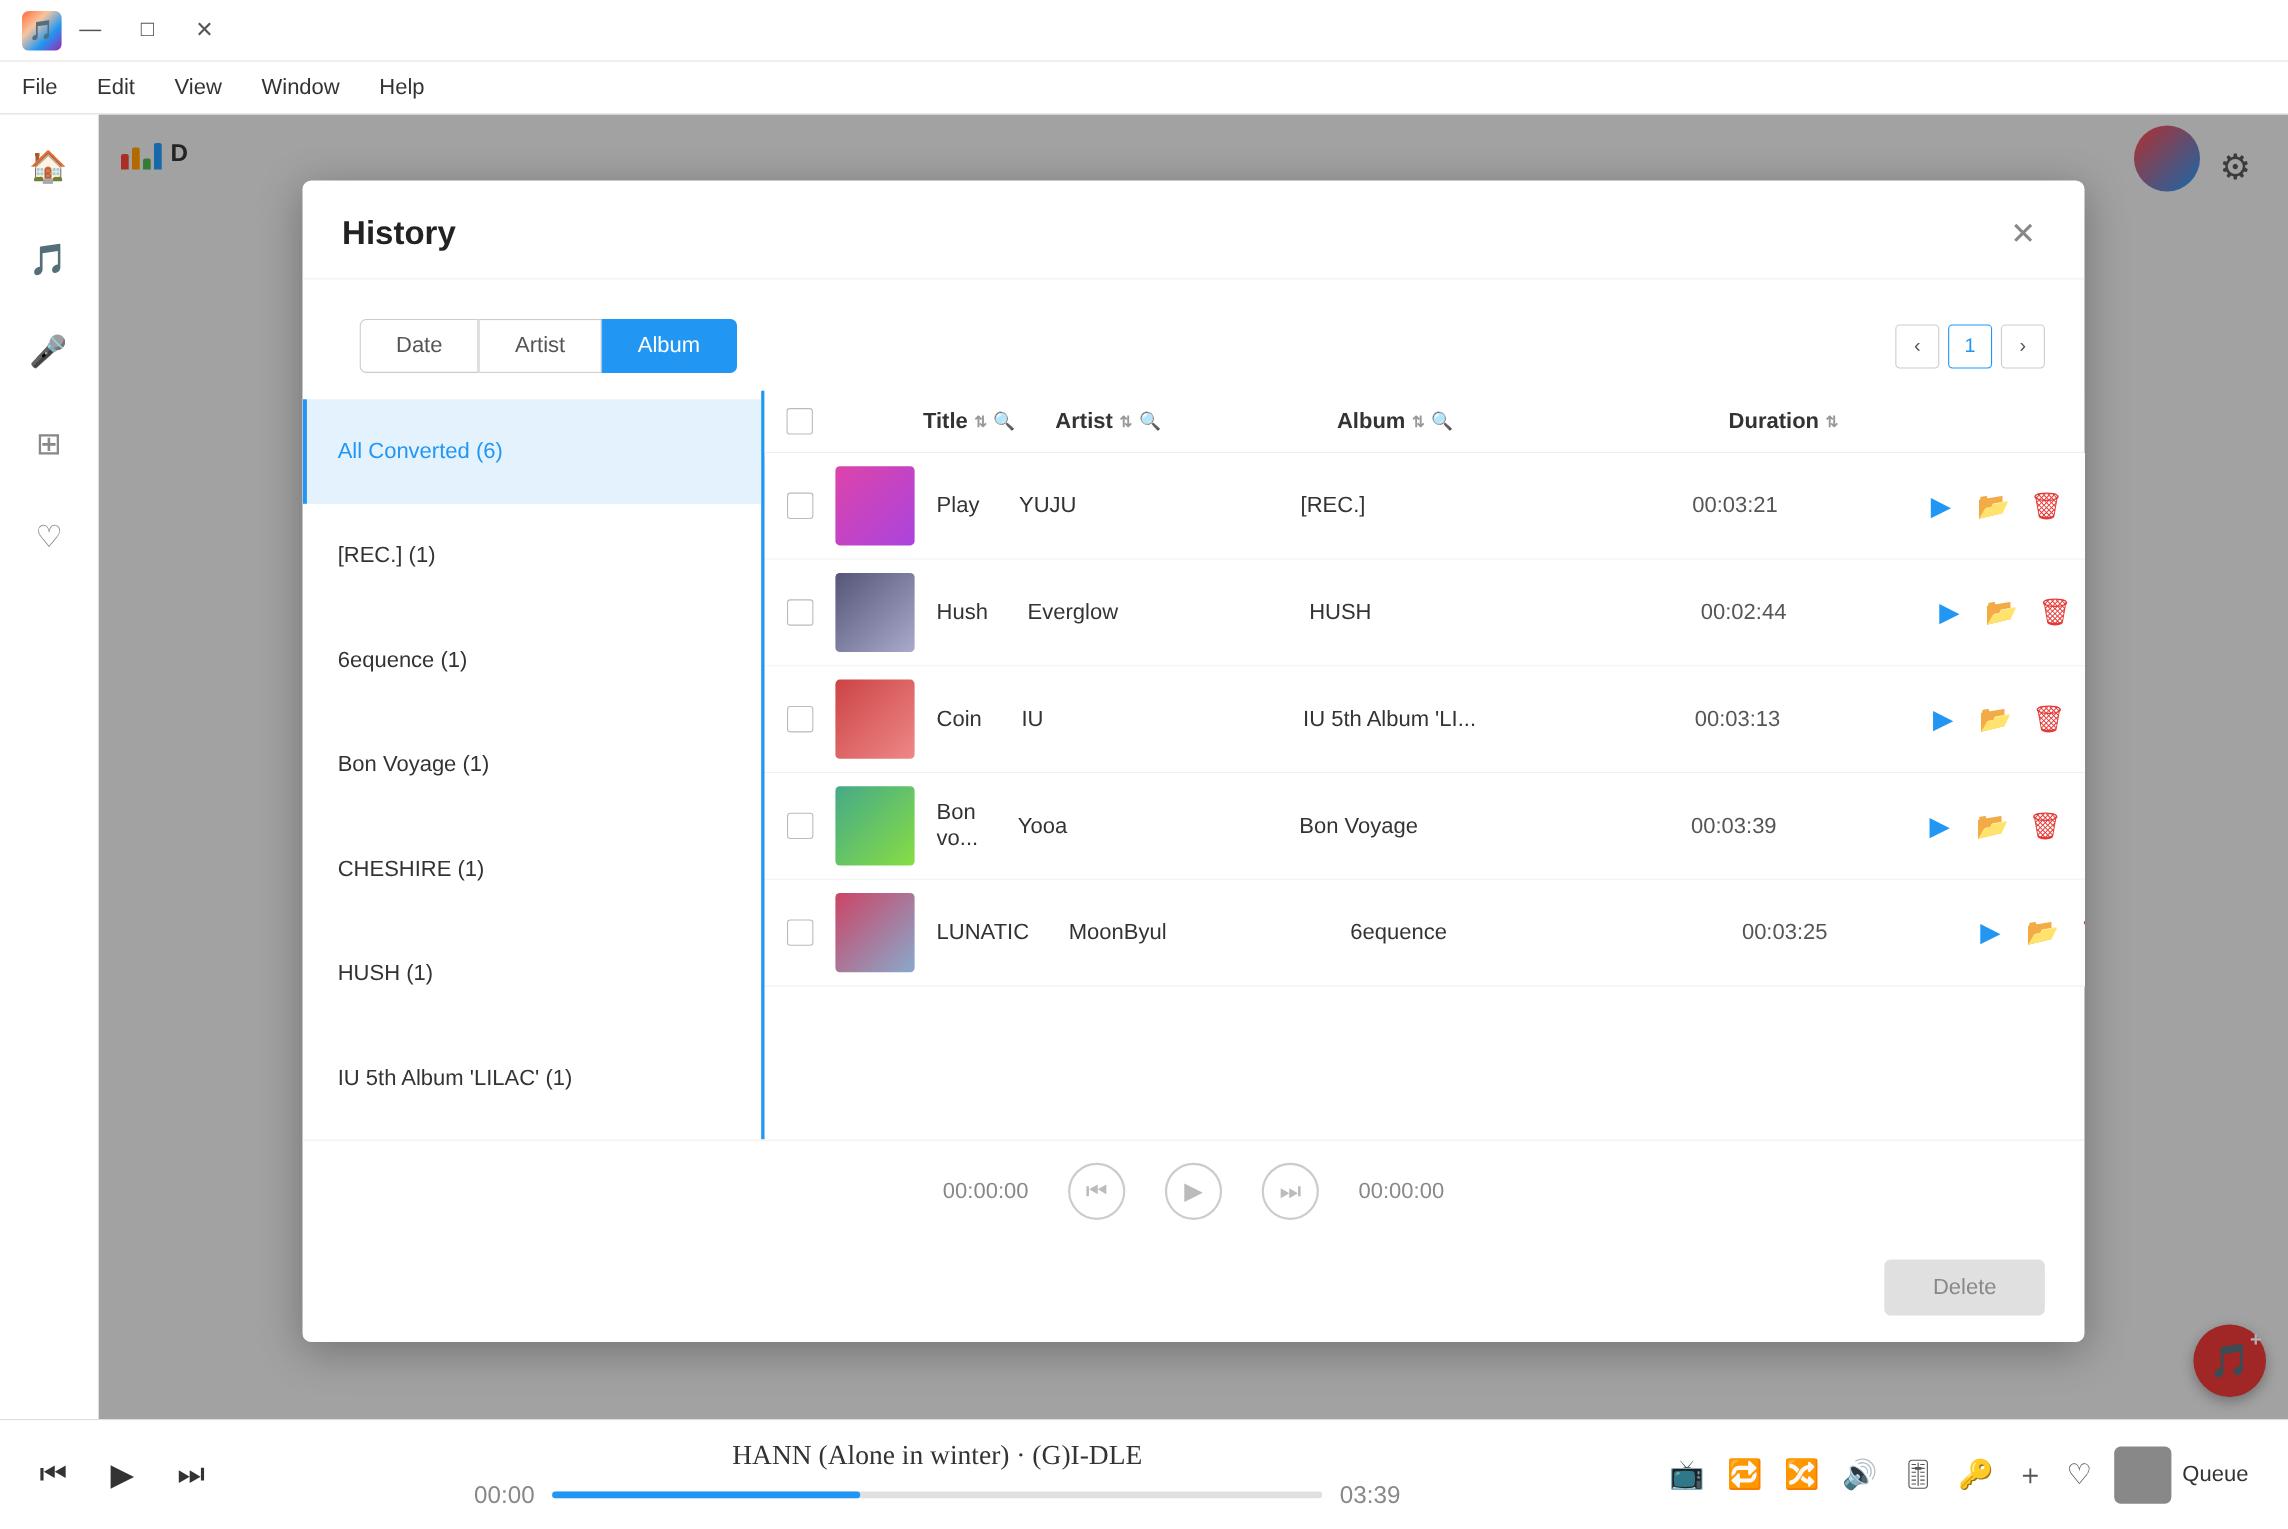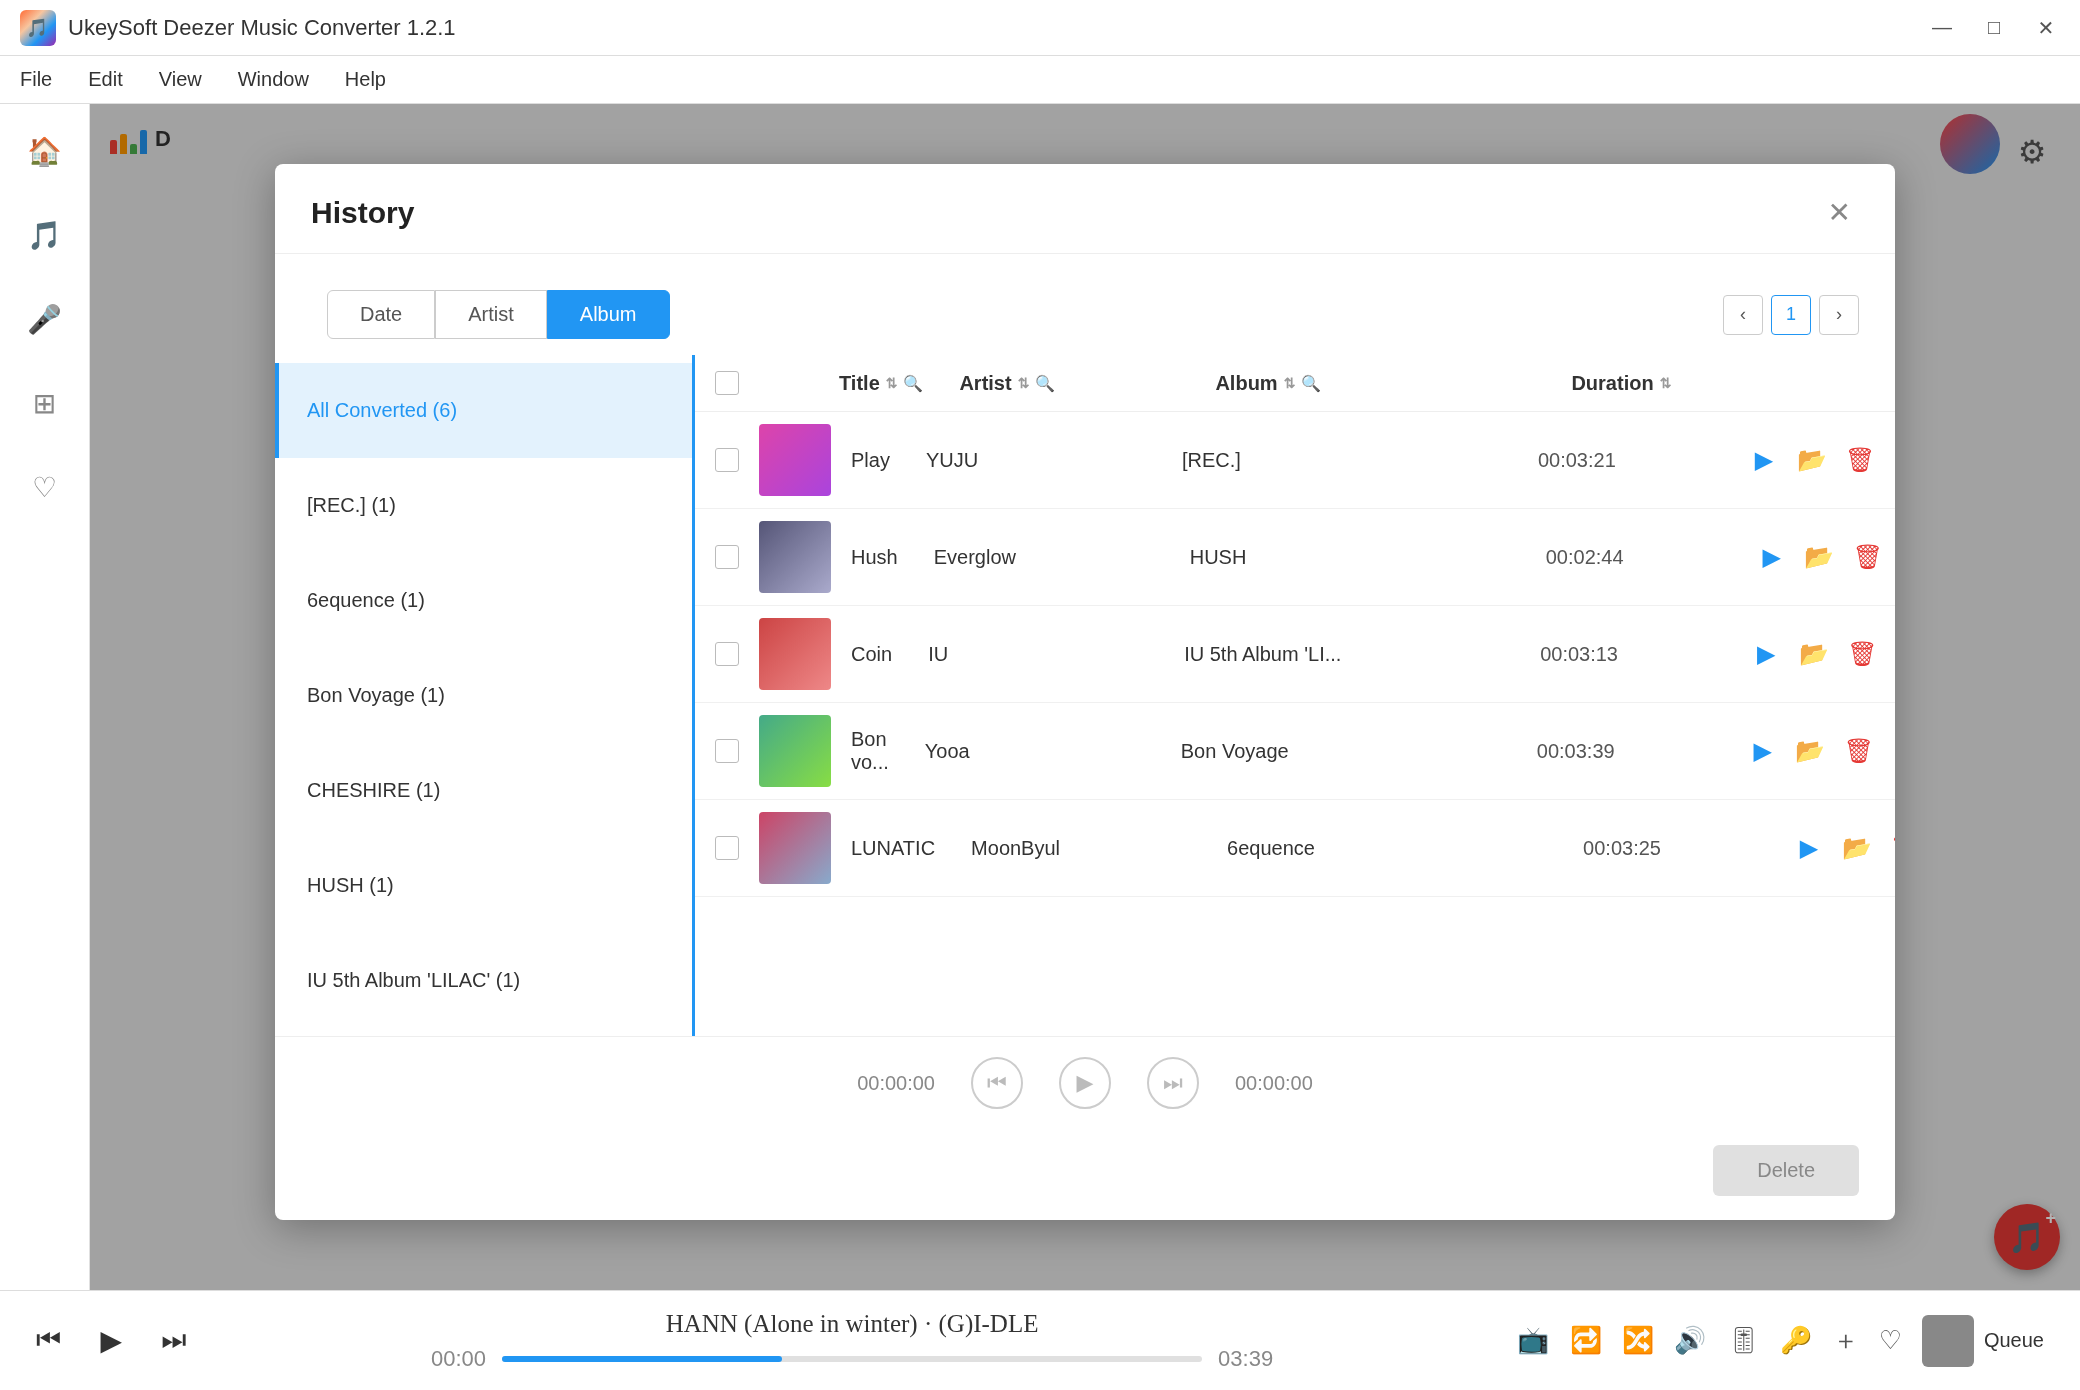--- a/index.html
+++ b/index.html
@@ -487,21 +487,20 @@
       box-shadow: 0 4px 12px rgba(0,0,0,0.3);
     }
   </style>
 </head>
 <body>
 
 <div class="app-window">
 
   <div class="title-bar">
     <div class="title-bar-icon">🎵</div>
-    <span class="title-bar-text">UkeySoft Deezer Music Converter 1.2.1</span>
     <div class="window-controls">
       <div class="window-btn">—</div>
       <div class="window-btn">□</div>
       <div class="window-btn">✕</div>
     </div>
   </div>
 
   <div class="menu-bar">
     <span class="menu-item">File</span>
     <span class="menu-item">Edit</span>

